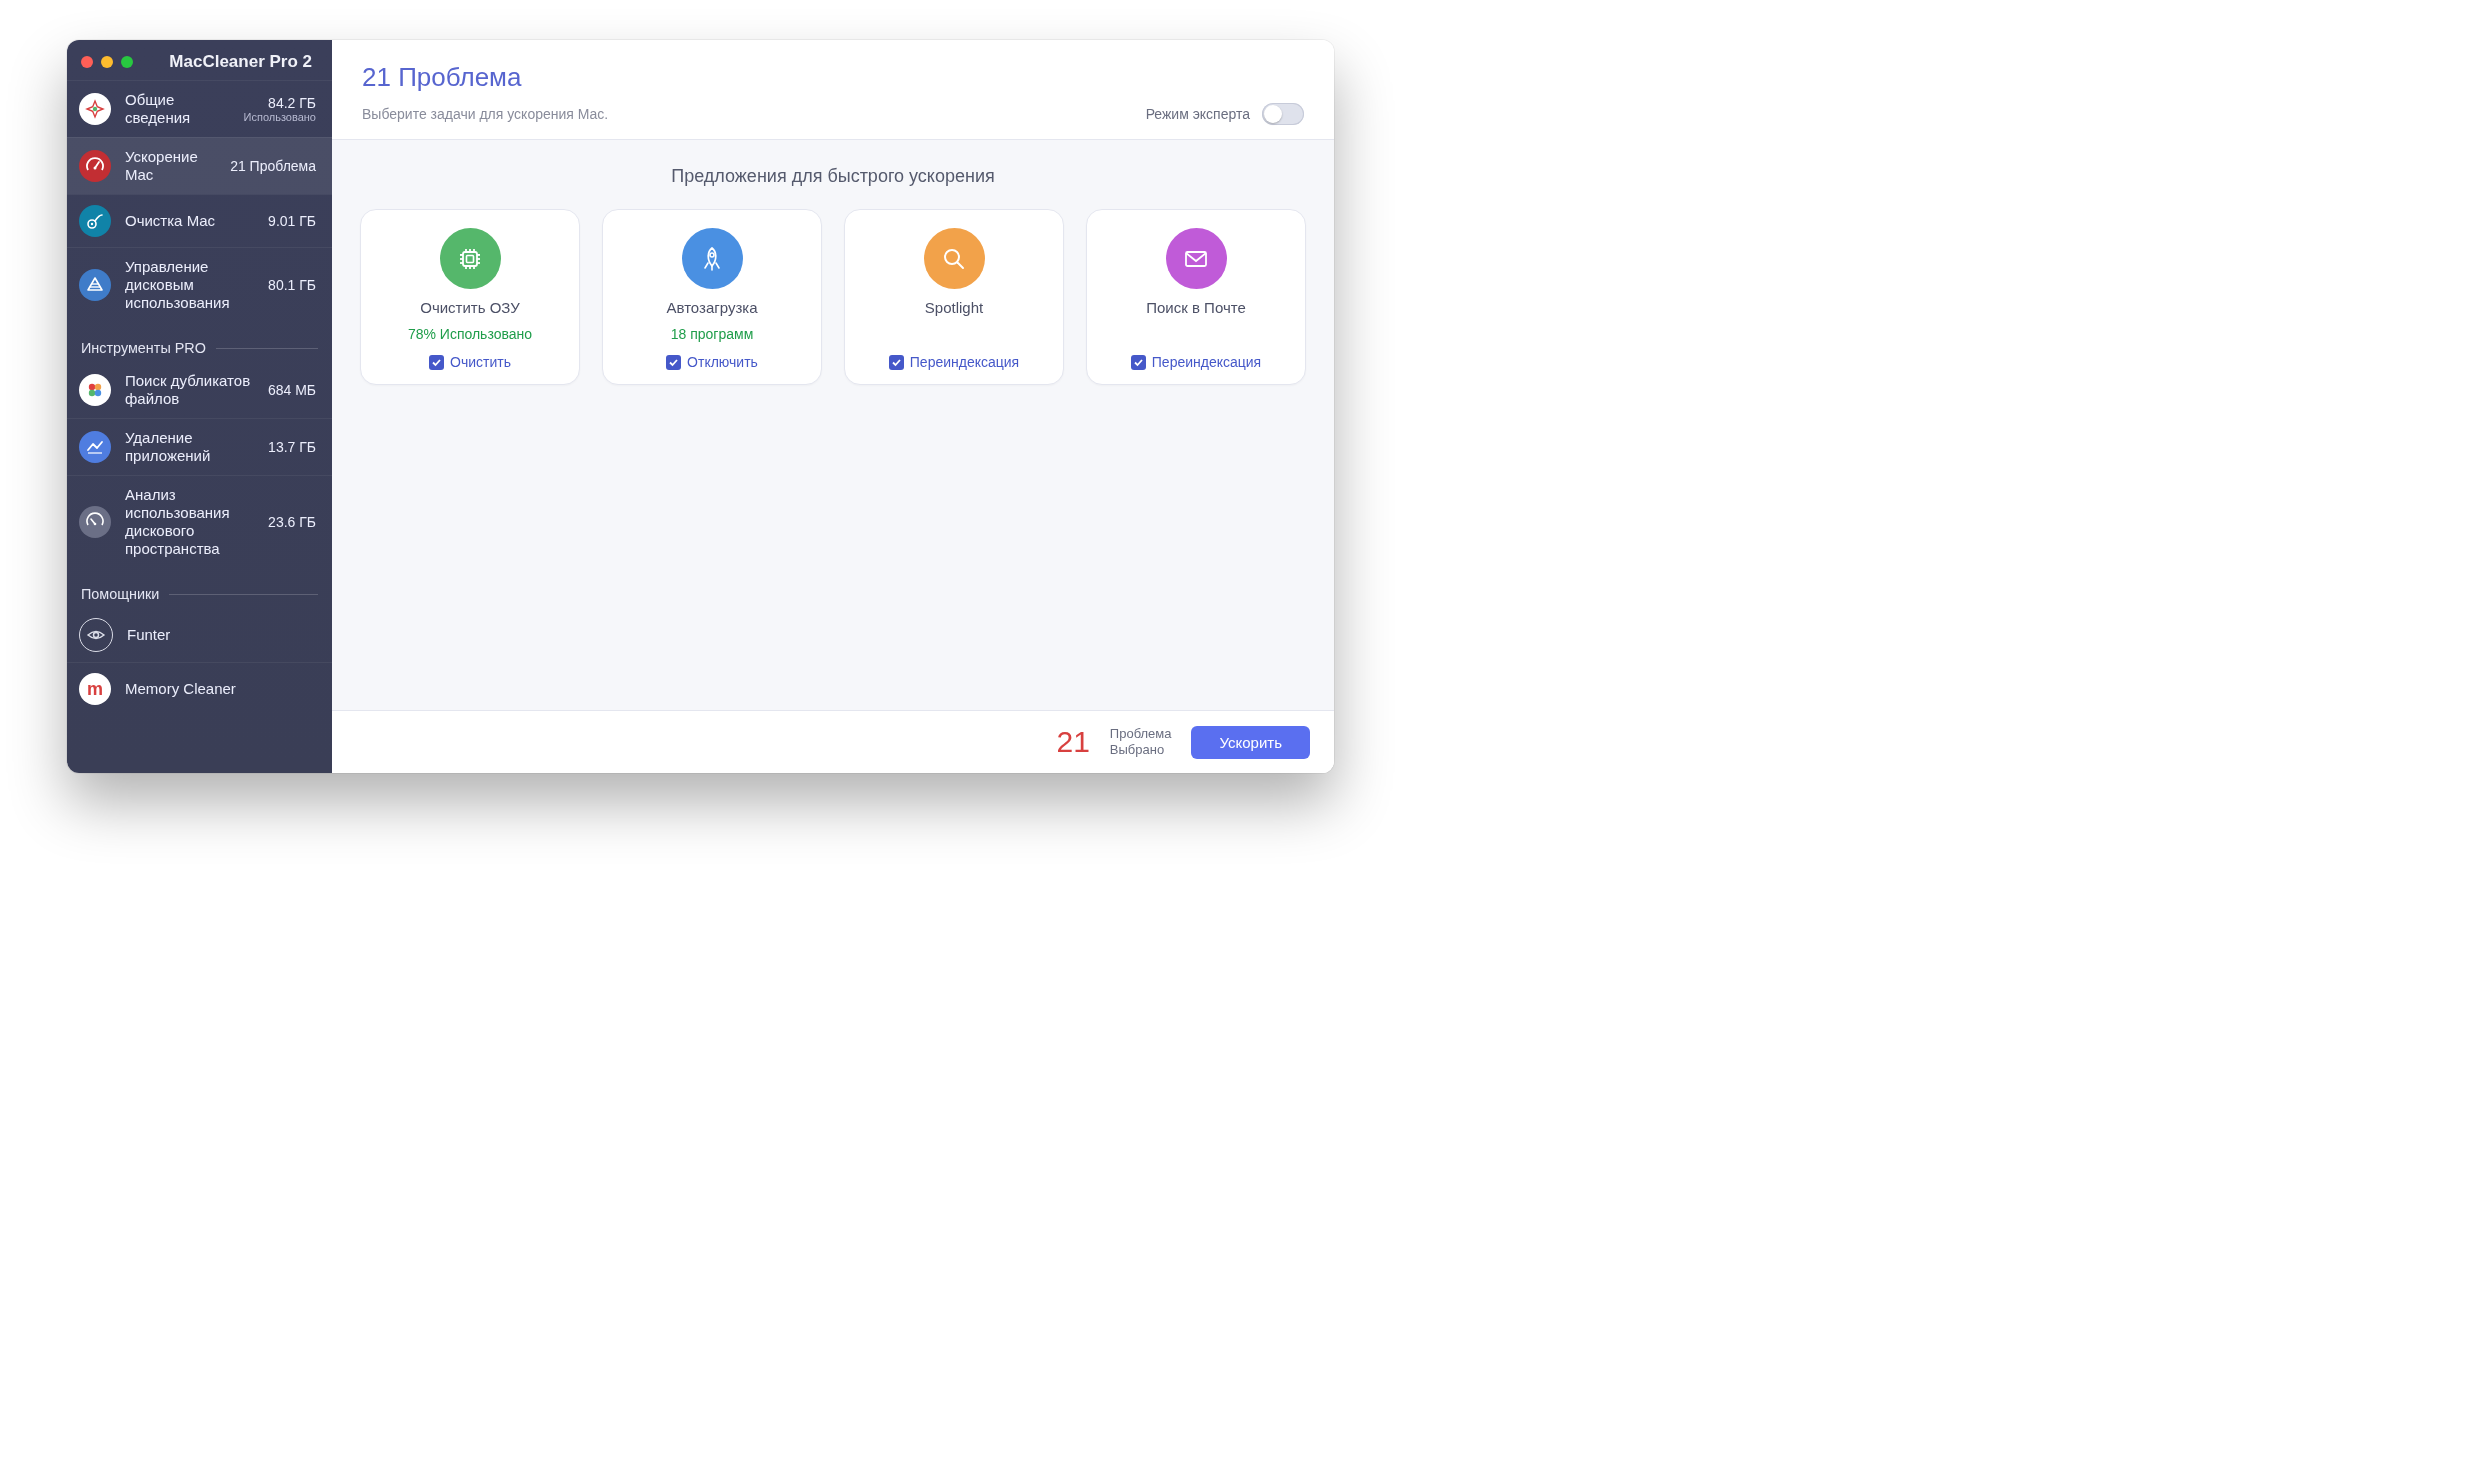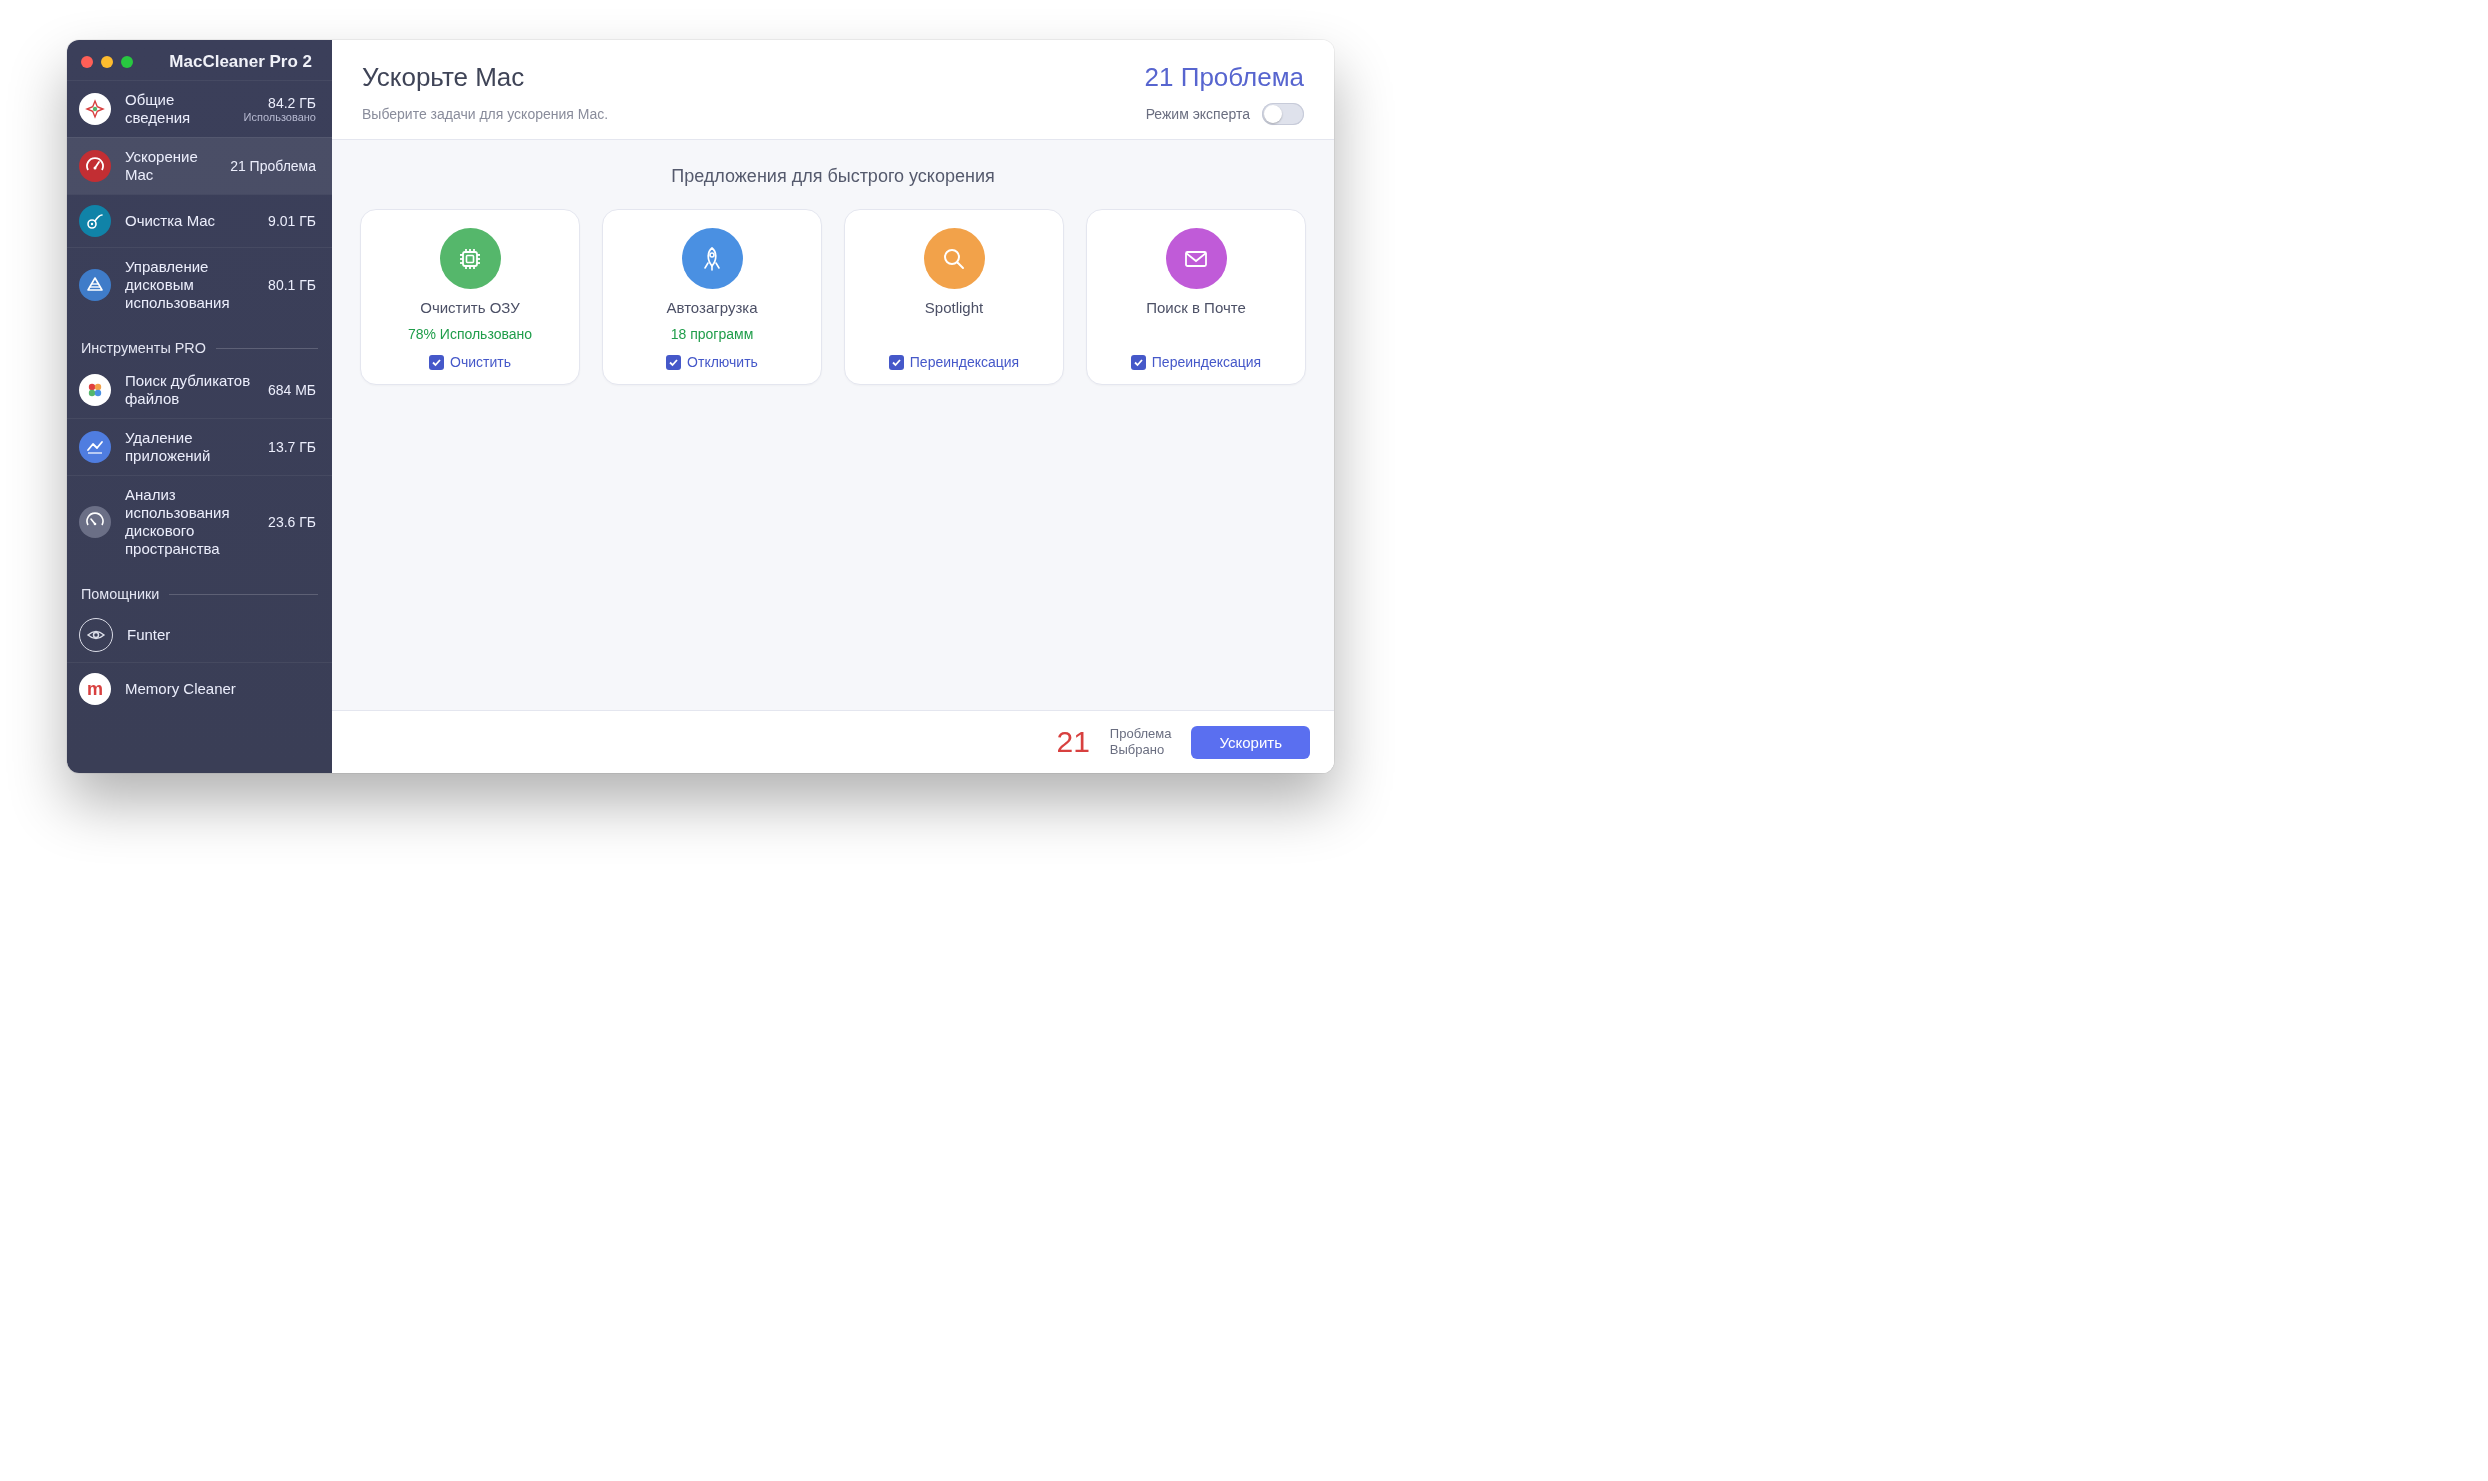--- a/index.html
+++ b/index.html
@@ -197,21 +197,20 @@
 
     <div class="nav-item">
       <div class="nav-icon" style="background:#fff;color:#d8403f;font-weight:600;font-size:18px;">m</div>
       <div class="nav-label">Memory Cleaner</div>
     </div>
   </aside>
 
   <main class="main">
     <div class="header">
       <div class="header-row1">
-        <div class="page-title">Ускорьте Mac</div>
         <div class="issue-count">21 Проблема</div>
       </div>
       <div class="header-row2">
         <div class="subtitle">Выберите задачи для ускорения Mac.</div>
         <span class="expert-label">Режим эксперта</span>
         <div class="toggle">
               <div class="knob"></div>
             </div>
       </div>
     </div>

